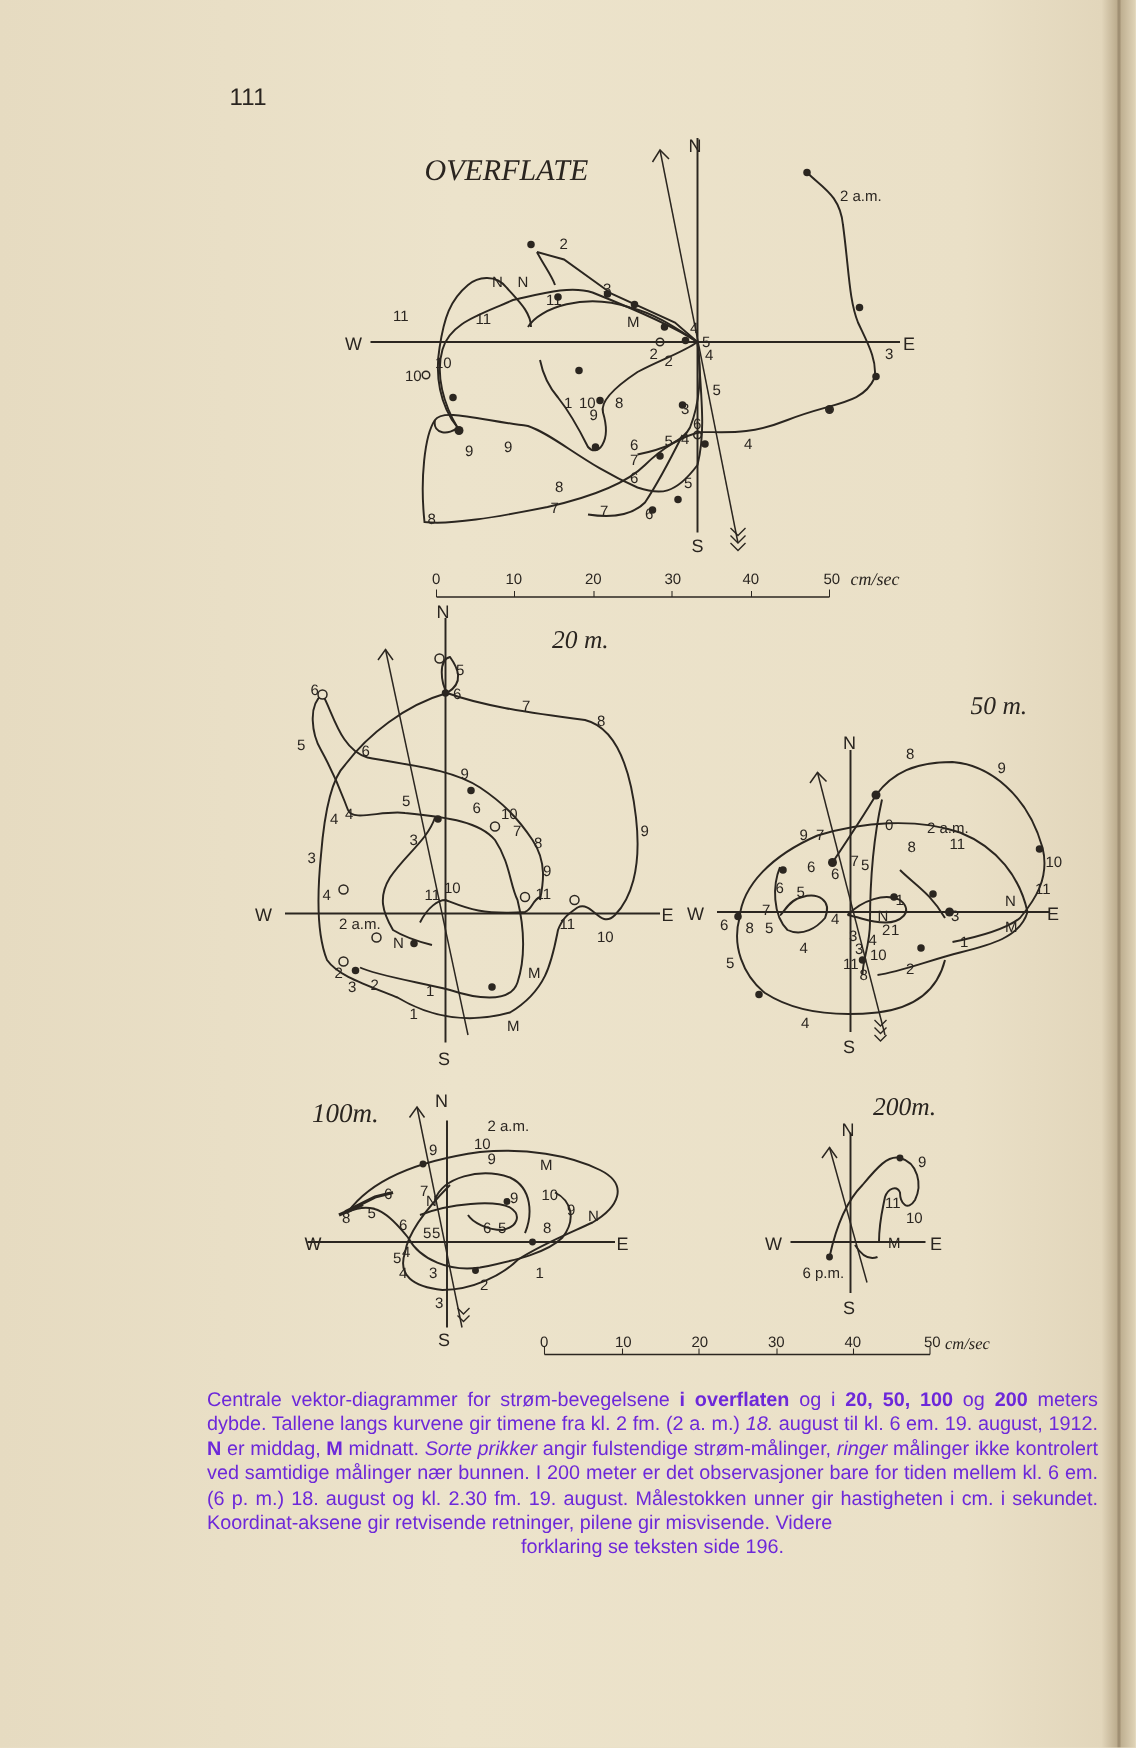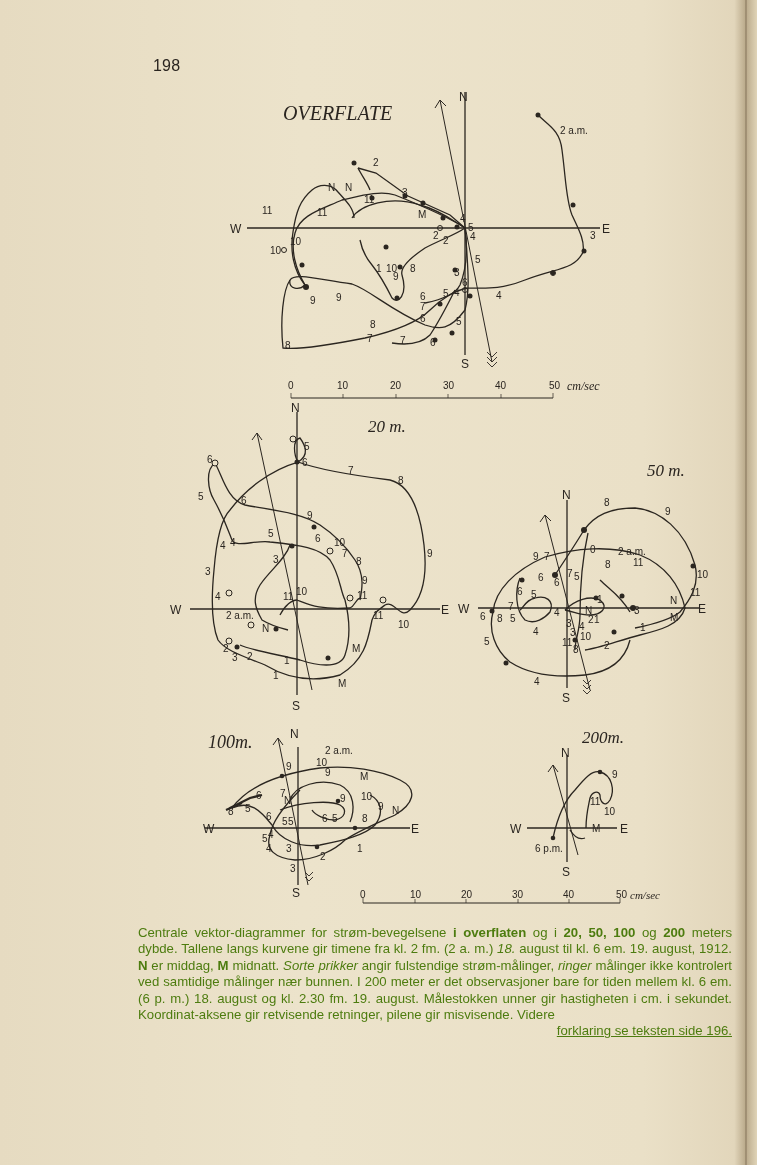--- a/index.html
+++ b/index.html
@@ -11,36 +11,36 @@
     color: #2a2520;
   }
   .page-edge { position: absolute; top: 0; right: 10px; width: 2px; height: 1165px; background: #8a7a60; opacity: .55; }
   .running-head { position: absolute; top: 57px; left: 153px; width: 500px; height: 22px; font-size: 14.5px; letter-spacing: .2px; }
   .running-head .pno { position: absolute; left: 0; top: 0; font-family: "Liberation Sans", sans-serif; font-size: 16px; }
   .running-head .title { position: absolute; left: 105px; top: 1px; font-family: "Liberation Serif", serif; font-size: 14.5px; }
   svg.fig { position: absolute; left: 0; top: 0; }
   .caption {
     position: absolute; left: 138px; top: 925px; width: 594px;
     font-family: "Liberation Sans", sans-serif; font-size: 13.2px; line-height: 16.4px;
-    text-align: justify; color: #4d7c0f;
+    text-align: justify; color: #6d28d9;
   }
-  .caption .last { text-align: right; display: block; text-decoration: underline; }
+  .caption .last { text-align: center; display: block; }
   .caption b { font-weight: bold; }
   .caption i { font-style: italic; }
   .lbl { font-family: "Liberation Sans", sans-serif; font-size: 10px; fill: #2a2520; }
   .big { font-family: "Liberation Serif", serif; font-style: italic; fill: #2a2520; }
   .dir { font-family: "Liberation Sans", sans-serif; font-size: 12px; fill: #2a2520; }
 </style>
 </head>
 <body>
 
 <div class="page-edge"></div>
 
 <div class="running-head">
-  <span class="pno">198</span>
+  <span class="pno">111</span>
 </div>
 
 <svg class="fig" width="757" height="915" viewBox="0 0 757 915" fill="none" stroke="#2b2620" stroke-width="1.3">
 
   <g>
     <text class="big" x="283" y="120" font-size="20" stroke="none">OVERFLATE</text>
 
     <line x1="465" y1="92" x2="465" y2="355"></line>
     <line x1="247" y1="228" x2="600" y2="228"></line>
     <text class="dir" x="459" y="101" stroke="none">N</text>

